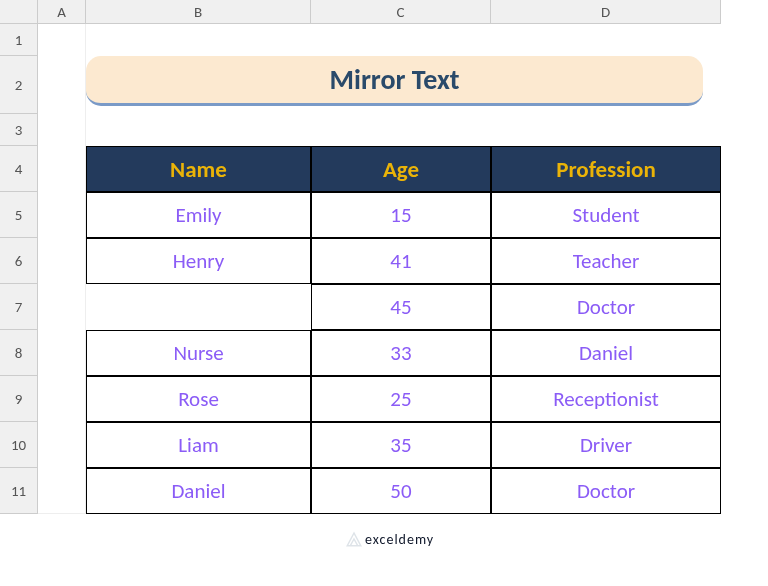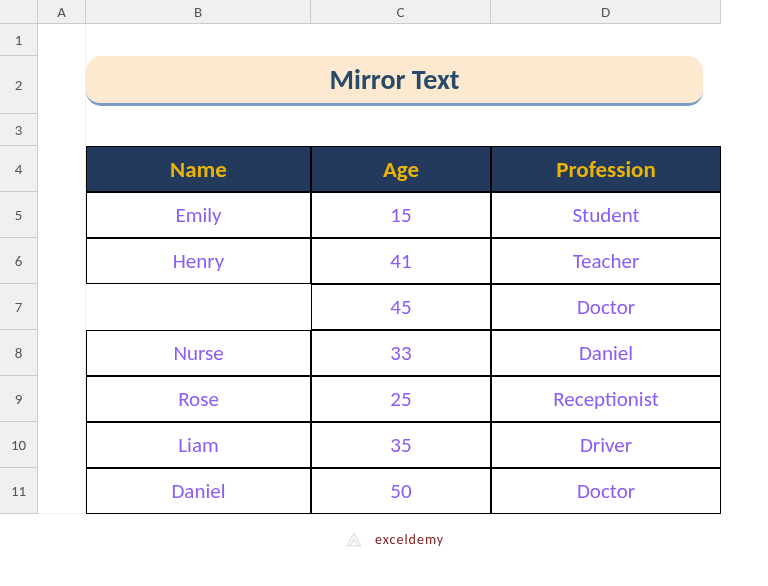--- a/index.html
+++ b/index.html
@@ -67,24 +67,24 @@
 .td {
   background: #fff;
   color: #8b5cf6;
   font-size: 21px;
   display: flex; align-items: center; justify-content: center;
   border: 1px solid #000;
 }
 .watermark {
   position: absolute;
   left: 345px; top: 530px;
-  color: #7f1d1d;
+  color: #0f172a;
   font-size: 14px;
   letter-spacing: 1px;
-  display: flex; align-items: center; gap: 12px;
+  display: flex; align-items: center; gap: 2px;
   pointer-events: none;
 }
 .watermark svg { opacity: .6; }
 </style>
 </head>
 <body>
 
 <div class="sheet">
   <div class="corner"></div>
 

